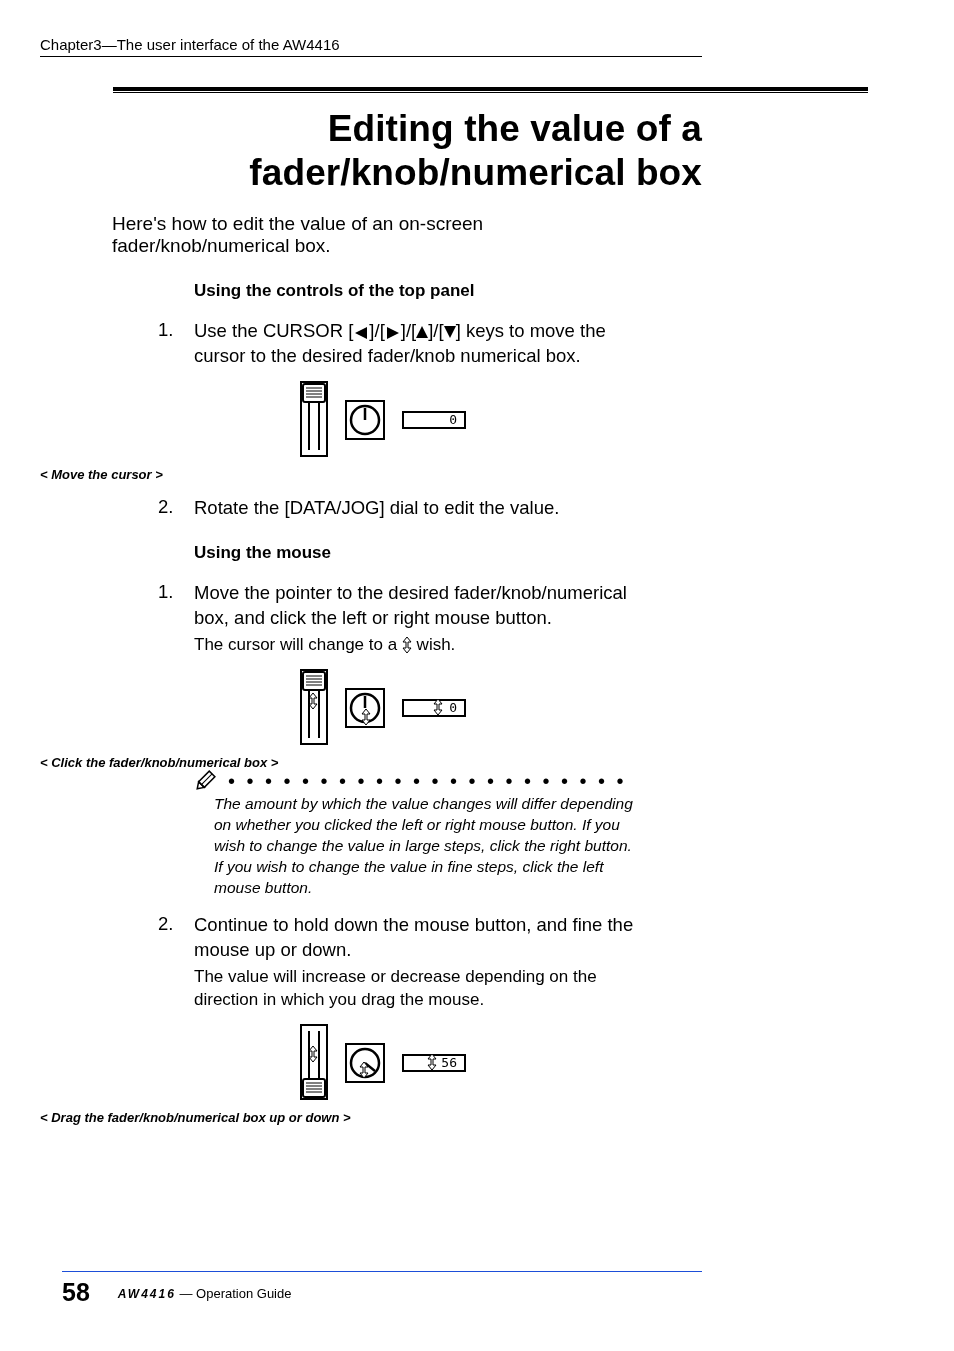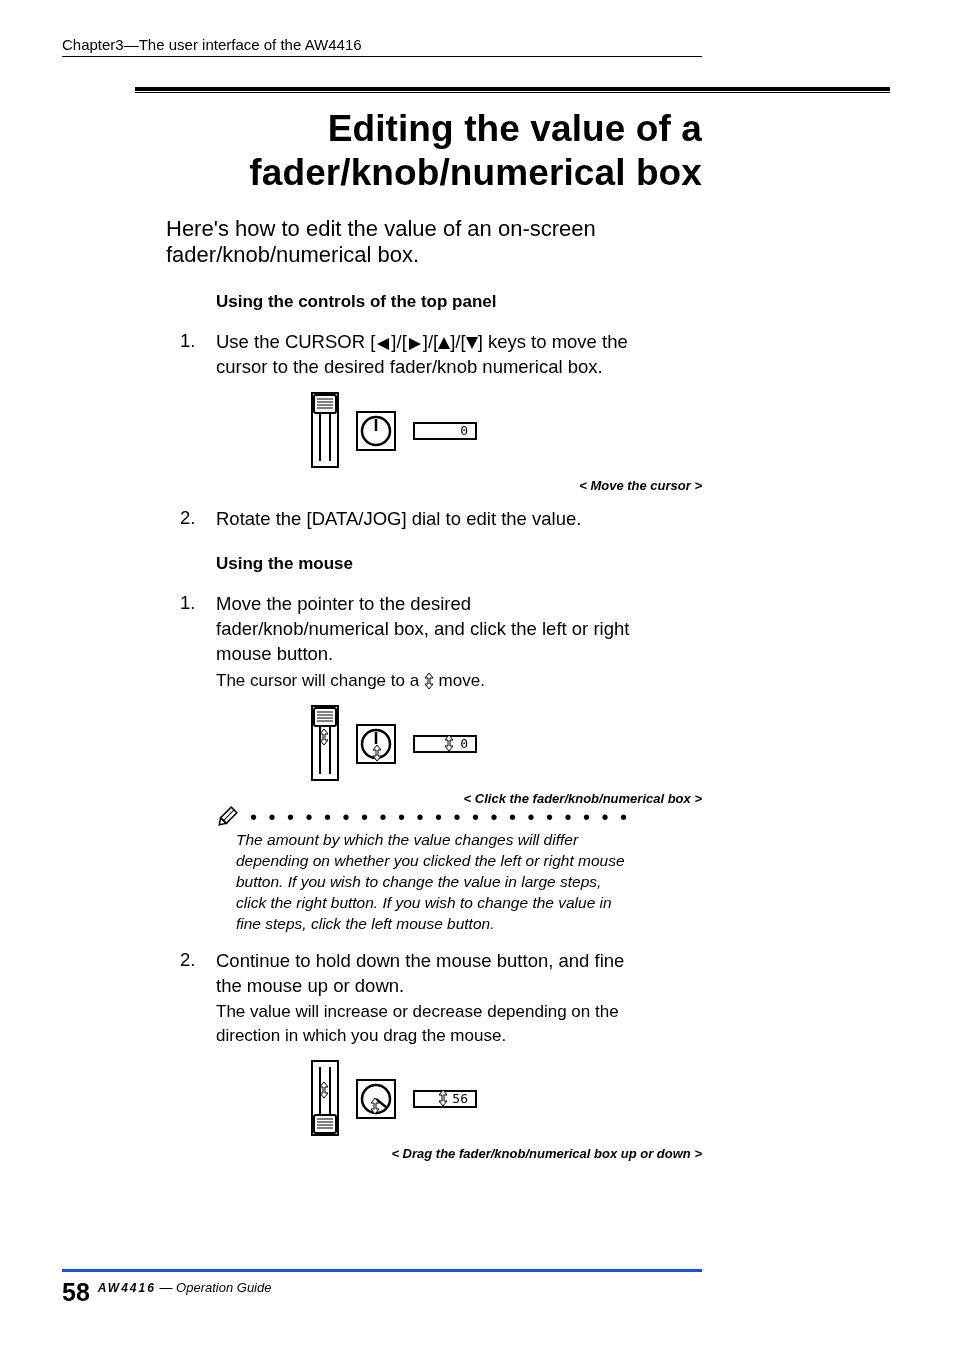--- a/index.html
+++ b/index.html
@@ -10,21 +10,21 @@
       font-family: "Times New Roman", Times, serif;
       background: #fff;
       color: #000;
       width: 954px;
       height: 1351px;
       position: relative;
     }
     .page {
       width: 764px;
       height: 1351px;
-      padding: 36px 62px 0 62px;
+      padding: 36px 62px 0 40px;
       position: relative;
     }
     .chapter-header {
       font-size: 15px;
       margin-bottom: 3px;
       font-family: "Helvetica Neue", Arial, sans-serif;
     }
     .chapter-rule {
       border: none;
       border-top: 1px solid #000;
@@ -48,23 +48,23 @@
       font-family: "Helvetica Neue", Arial, sans-serif;
       font-size: 37px;
       font-weight: 700;
       margin: 0 0 14px 73px;
       line-height: 1.18;
       letter-spacing: 0.1px;
       font-stretch: condensed;
       text-align: right;
     }
     .intro {
-      margin-left: 104px;
+      margin-left: 72px;
       margin-right: 80px;
-      font-size: 22px;
+      font-size: 19px;
       margin-bottom: 24px;
       font-family: "Helvetica Neue", Arial, sans-serif;
     }
     .section-title {
       font-family: "Helvetica Neue", Arial, sans-serif;
       font-size: 17px;
       font-weight: 700;
       margin: 0 0 18px 154px;
     }
     .step {
@@ -96,21 +96,21 @@
     }
     .figure {
       text-align: center;
       margin: 8px 0 6px 0;
     }
     .caption {
       font-family: "Helvetica Neue", Arial, sans-serif;
       font-size: 13px;
       font-style: italic;
       font-weight: 700;
-      text-align: right;
+      text-align: left;
       margin-top: 4px;
     }
     .note {
       margin: 6px 0 14px 154px;
       margin-right: 68px;
       position: relative;
       font-family: "Helvetica Neue", Arial, sans-serif;
     }
     .note-dots {
       font-size: 20px;
@@ -133,34 +133,33 @@
       margin-top: 4px;
       margin-left: 20px;
       line-height: 1.35;
     }
     .arrow { display: inline-block; vertical-align: -2px; }
     .footer {
       position: absolute;
       left: 62px;
       right: 62px;
       bottom: 44px;
-      border-top: 3px solid #1d4ed8;
+      border-top: 1px solid #1d4ed8;
       padding-top: 6px;
       display: flex;
-      align-items: flex-start;
-      gap: 8px;
+      align-items: center;
+      gap: 28px;
       font-family: "Helvetica Neue", Arial, sans-serif;
     }
     .pnum {
       font-size: 25px;
       font-weight: 700;
     }
     .footer-text {
       font-size: 13px;
-      font-style: italic;
     }
     .logo {
       font-family: Arial, sans-serif;
       font-size: 12px;
       font-weight: 700;
       letter-spacing: 2px;
       font-style: italic;
     }
   </style>
 </head>
@@ -235,21 +234,21 @@
   <h2 class="section-title" style="margin-top:22px;">Using the mouse</h2>
 
   <div class="step">
     <div class="step-line">
       <div class="step-num">1.</div>
       <div class="step-body">
         <div class="step-head">Move the pointer to the desired fader/knob/numerical box, and click the left or right mouse button.</div>
         <div class="step-sub">
           <span>The cursor will change to a </span><svg width="10" height="16" style="vertical-align:-3px">
               <polygon points="5,0 9,5 6,5 6,11 9,11 5,16 1,11 4,11 4,5 1,5" fill="none" stroke="#000" stroke-width="1"></polygon>
-            </svg><span> move.</span>
+            </svg><span> wish.</span>
         </div>
       </div>
     </div>
   </div>
 
   <div class="figure">
     <svg width="240" height="80">
 
       <rect x="50" y="3" width="26" height="74" fill="none" stroke="#000" stroke-width="2"></rect>
       <line x1="58" y1="9" x2="58" y2="71" stroke="#000" stroke-width="2"></line>

